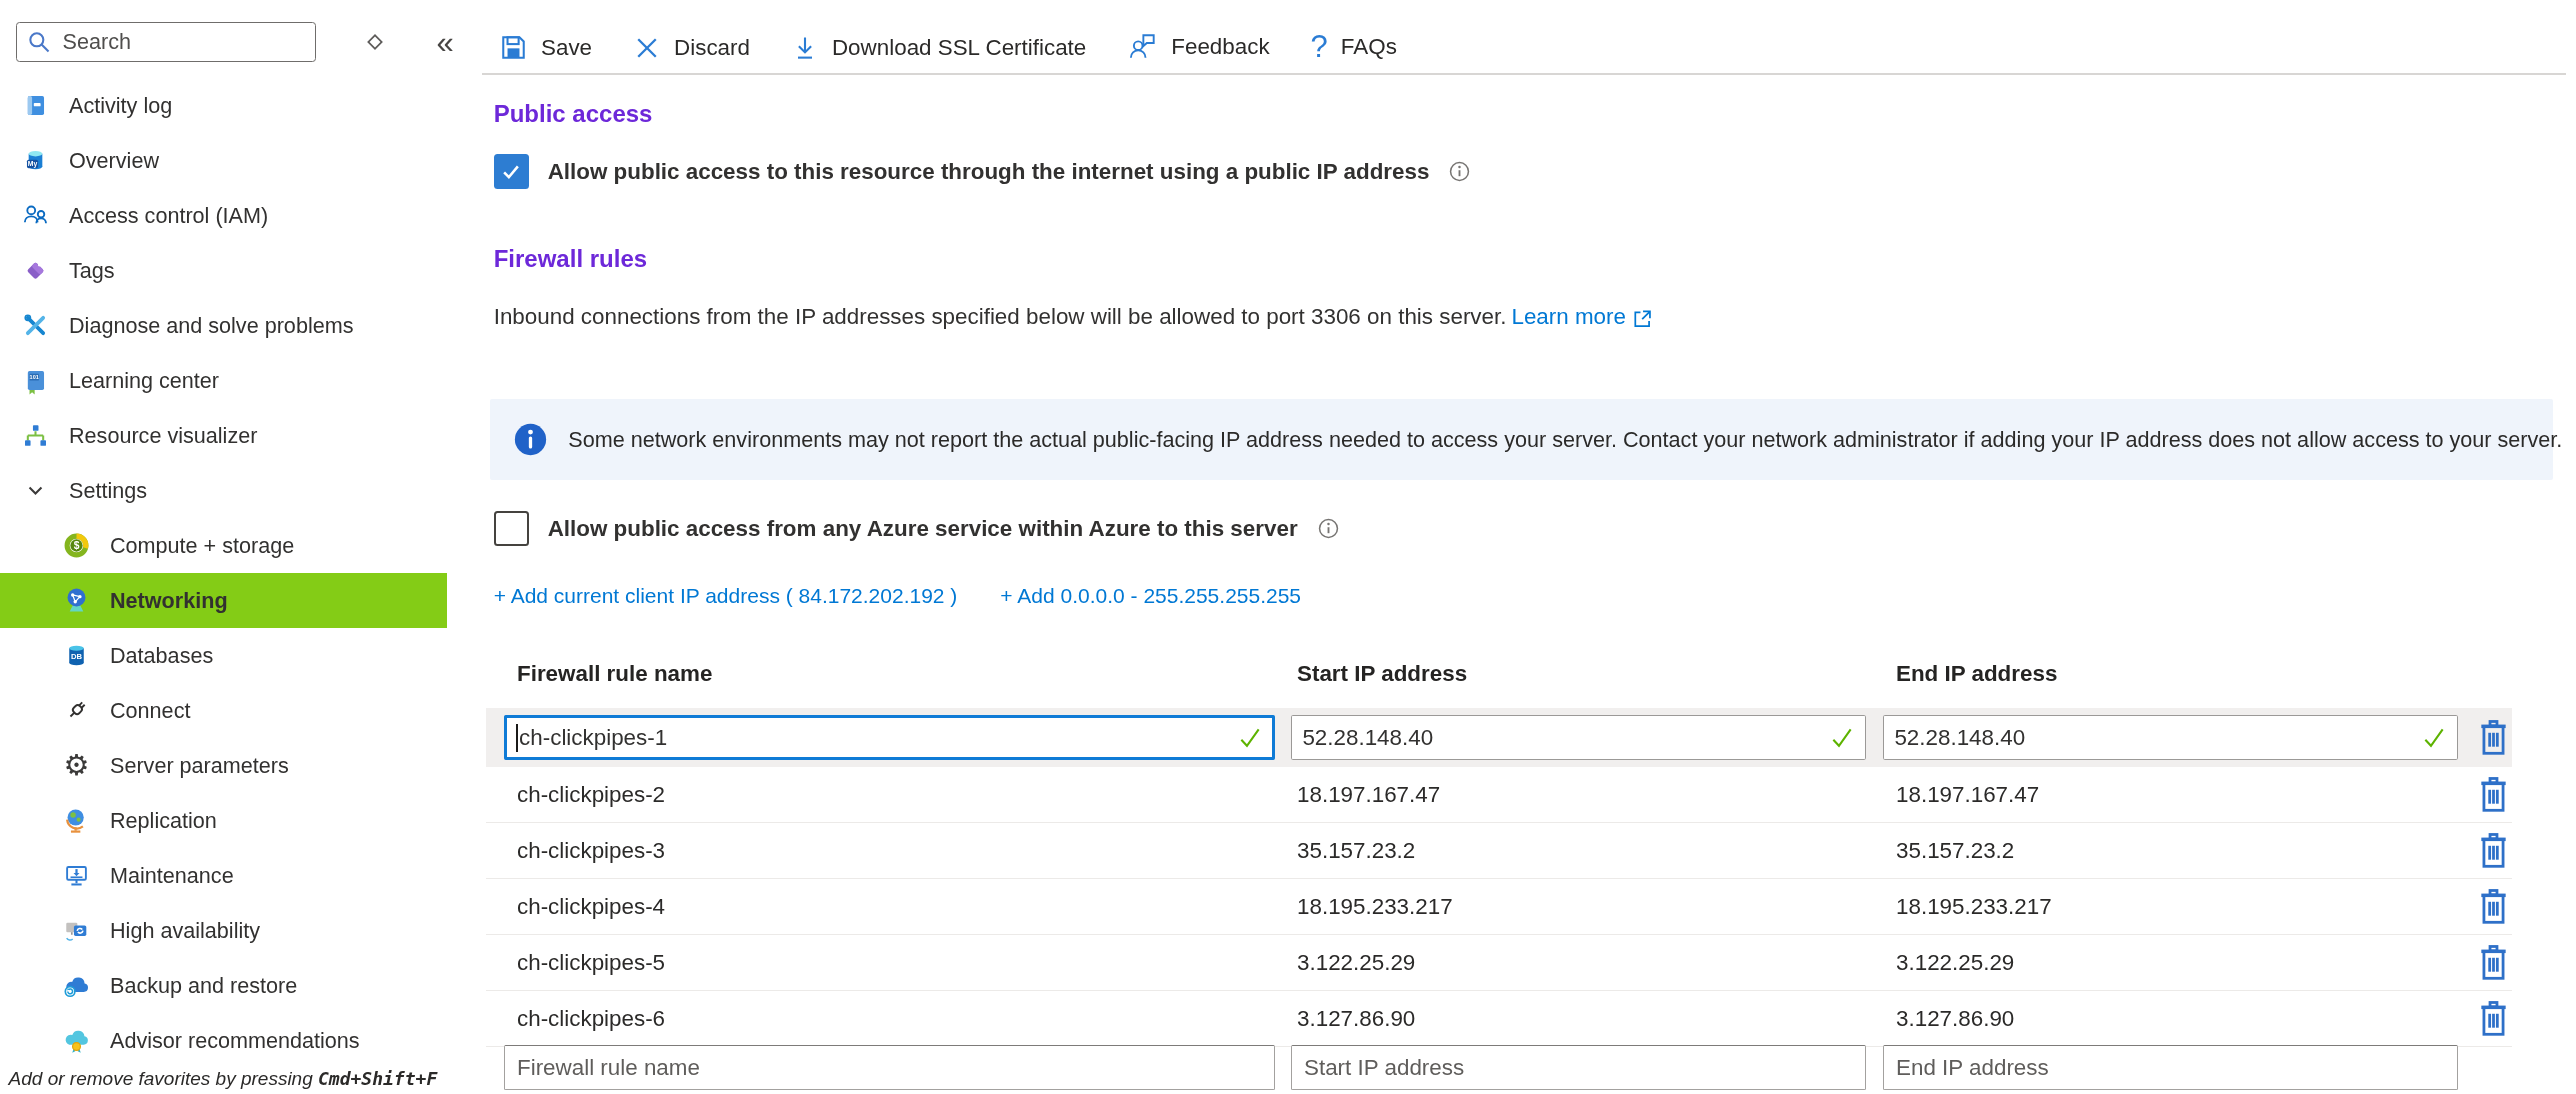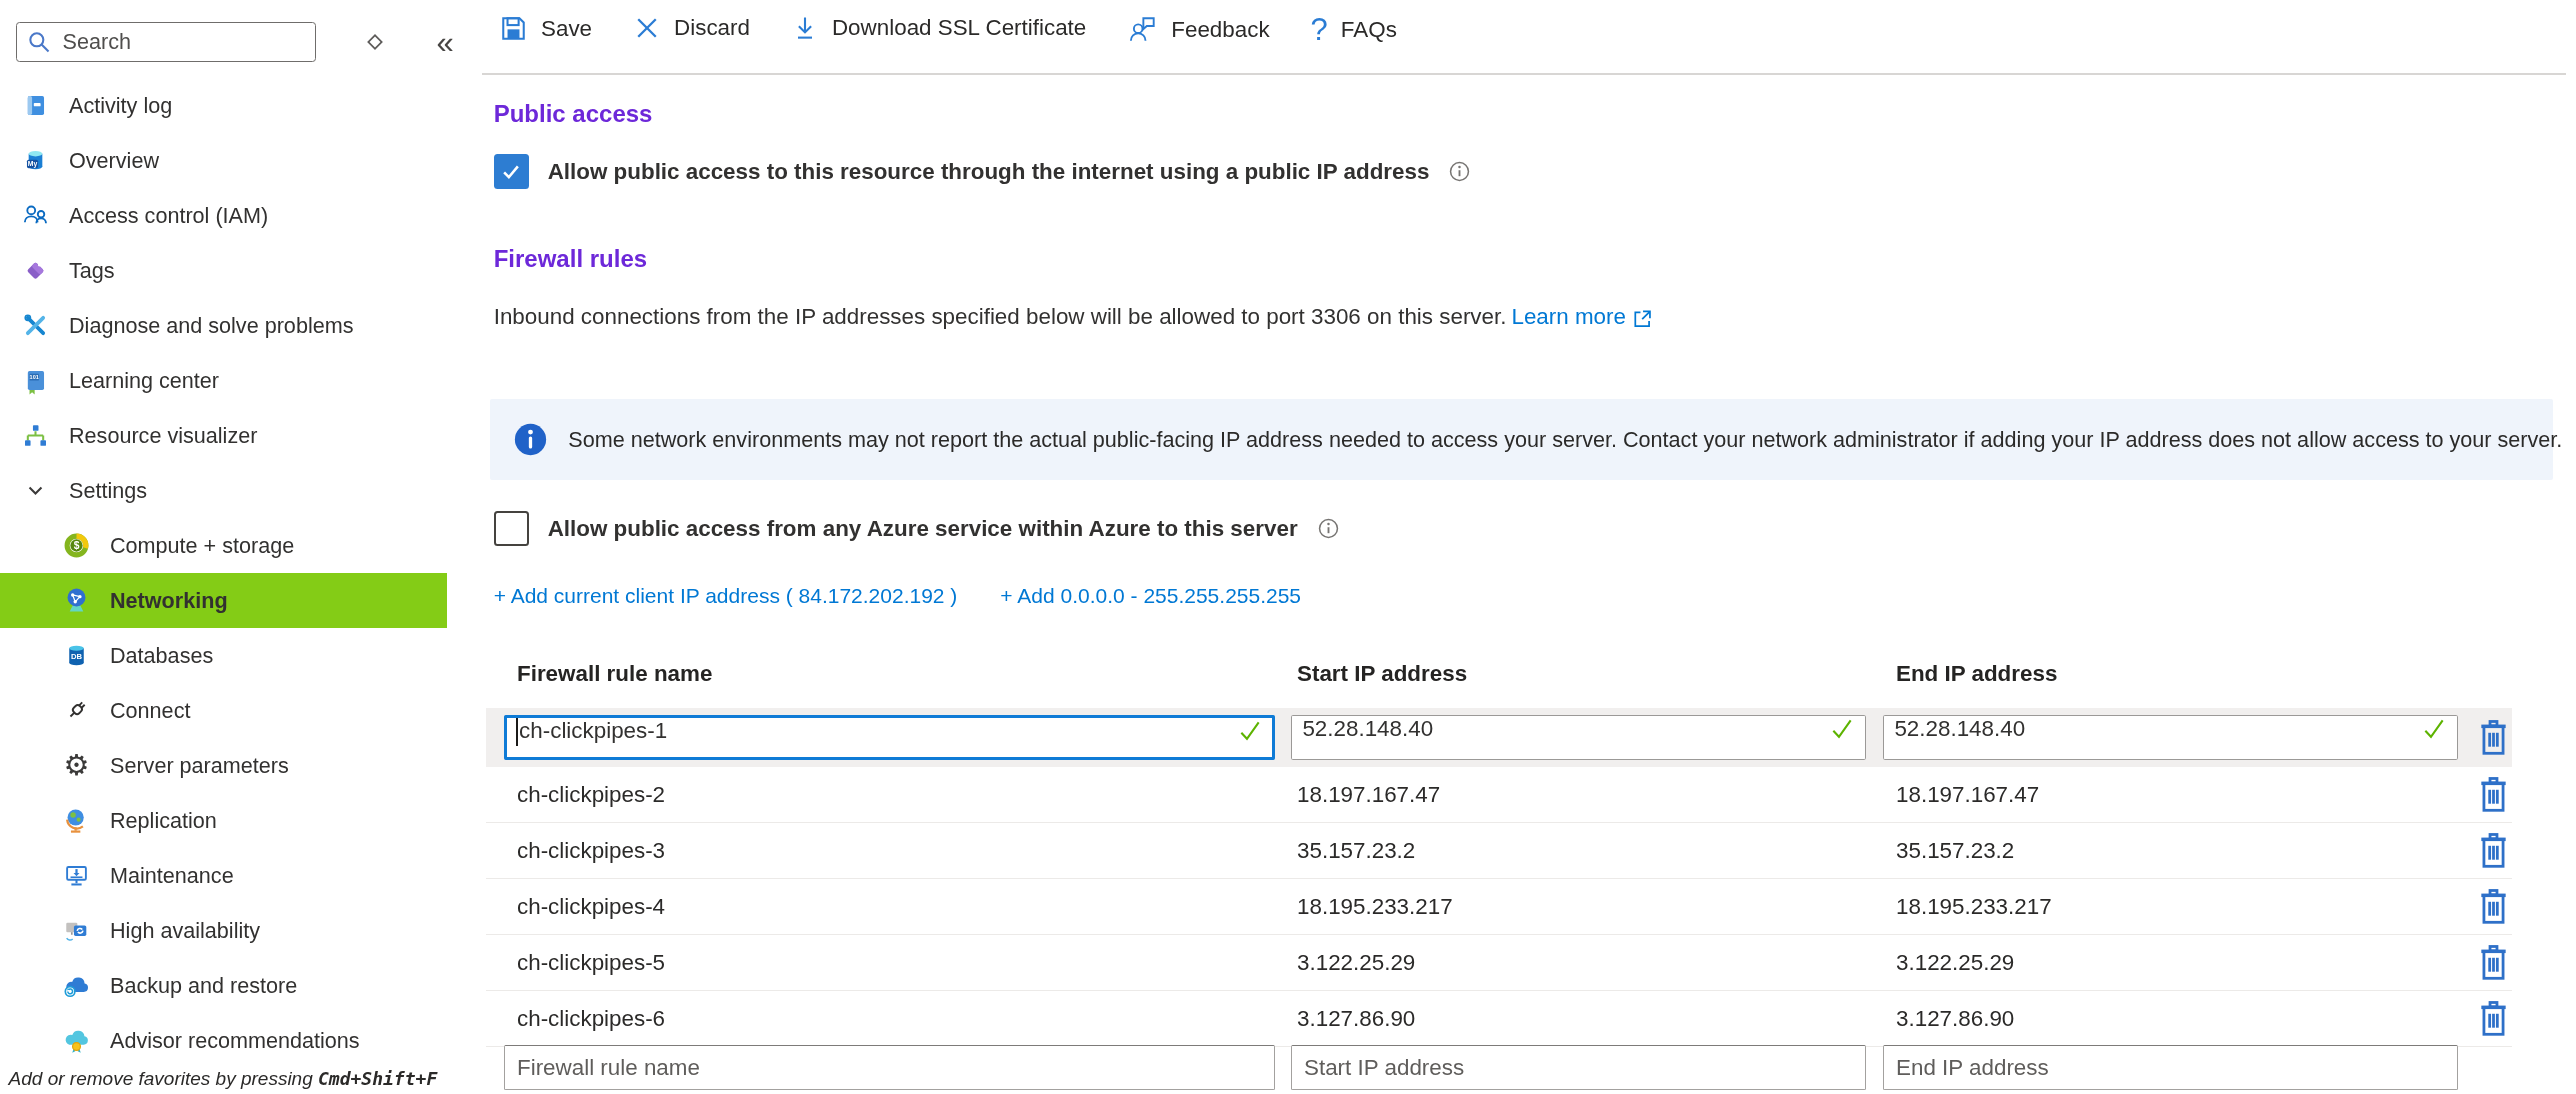--- a/index.html
+++ b/index.html
@@ -23,21 +23,21 @@
   .sb-item .lbl{margin-left:18px;font-size:21.6px;white-space:nowrap;}
   .sb-item.sub{padding-left:61px;}
   .sb-item.sel{background:#84cc16;}
   .sb-item.sel .lbl{font-weight:700;}
   .gear-glyph{font-size:29px;color:#3b3a39;line-height:1;}
   .fav-note{position:absolute;left:8.6px;bottom:5.2px;font-size:19px;font-style:italic;color:#2b2a29;white-space:nowrap;}
   .fav-note .keys{font-family:"DejaVu Sans Mono",monospace;font-style:italic;font-weight:700;font-size:18px;}
 
   
   #main{position:absolute;left:492px;top:0;width:2084px;height:100%;}
-  .toolbar{position:absolute;top:14px;left:7px;display:flex;align-items:flex-start;gap:41px;height:48px;}
+  .toolbar{position:absolute;top:14px;left:7px;display:flex;align-items:flex-end;gap:41px;height:48px;}
   .tb-btn{display:flex;align-items:center;gap:13px;font-size:22.4px;color:#2b2a29;cursor:pointer;white-space:nowrap;}
   .qmark{font-size:31px;color:#2a7cd4;font-weight:400;line-height:1;}
   .tb-divider{position:absolute;top:73px;left:-10.4px;width:2084px;height:1.7px;background:#d8d6d4;}
 
   .sec-h{position:absolute;left:1.7px;font-size:24px;font-weight:700;color:#6d28d9;}
   .cb-row{position:absolute;left:1.7px;display:flex;align-items:center;gap:19px;font-weight:bold;}
   .cbox{width:35px;height:35px;border-radius:3.5px;box-sizing:border-box;flex:none;cursor:pointer;
         display:flex;align-items:center;justify-content:center;}
   .cbox.on{background:#2d7dd2;}
   .cbox.off{background:#fff;border:2.6px solid #45433f;}
@@ -45,21 +45,21 @@
   .desc{position:absolute;left:1.7px;font-size:22.4px;display:flex;align-items:flex-end;gap:5px;white-space:nowrap;}
   a.lnk{color:#0078d4;text-decoration:none;cursor:pointer;}
   .banner{position:absolute;top:399px;left:-1.7px;width:2063px;height:81px;background:#eff4fb;border-radius:2px;
           display:flex;align-items:center;padding:0 24px;box-sizing:border-box;gap:21px;}
   .banner .txt{font-size:21.6px;color:#2b2a29;white-space:nowrap;}
   .links-row{position:absolute;top:584px;left:1.7px;display:flex;gap:43px;font-size:21px;}
 
   .th{position:absolute;top:661px;font-size:22.4px;font-weight:700;color:#252423;}
   .edit-band{position:absolute;top:708px;left:-6px;width:2026px;height:59px;background:#f1efee;}
   .field{position:absolute;height:45px;background:#fff;border:1.7px solid #9b9997;border-radius:1.7px;
-         box-sizing:border-box;display:flex;align-items:flex-start;padding:0 10.4px;font-size:22.4px;cursor:text;}
+         box-sizing:border-box;display:flex;align-items:center;padding:0 10.4px;font-size:22.4px;cursor:text;}
   .field.focused{border:3.5px solid #0f7bd6;padding:0 8.6px;}
   .field .chk{margin-left:auto;flex:none;}
   .caret{display:inline-block;width:2.6px;height:28px;background:#1b1a19;margin-right:0.9px;flex:none;}
   .trash{position:absolute;width:38px;height:45px;display:flex;align-items:center;justify-content:center;cursor:pointer;}
   .rows{position:absolute;top:767px;left:-6px;width:2026px;}
   .rowline{height:55px;border-bottom:1.7px solid #eceae8;position:relative;}
   .cell{position:absolute;top:50%;transform:translateY(-50%);font-size:22.4px;color:#2b2a29;}
   .rowline .trash{top:5.2px;left:1988px;}
   .add-input{position:absolute;height:45px;box-sizing:border-box;border:1.7px solid #a3a19f;border-top-color:#7d7b79;
              border-radius:1.7px;font-size:22.4px;font-family:"Liberation Sans",sans-serif;color:#323130;

